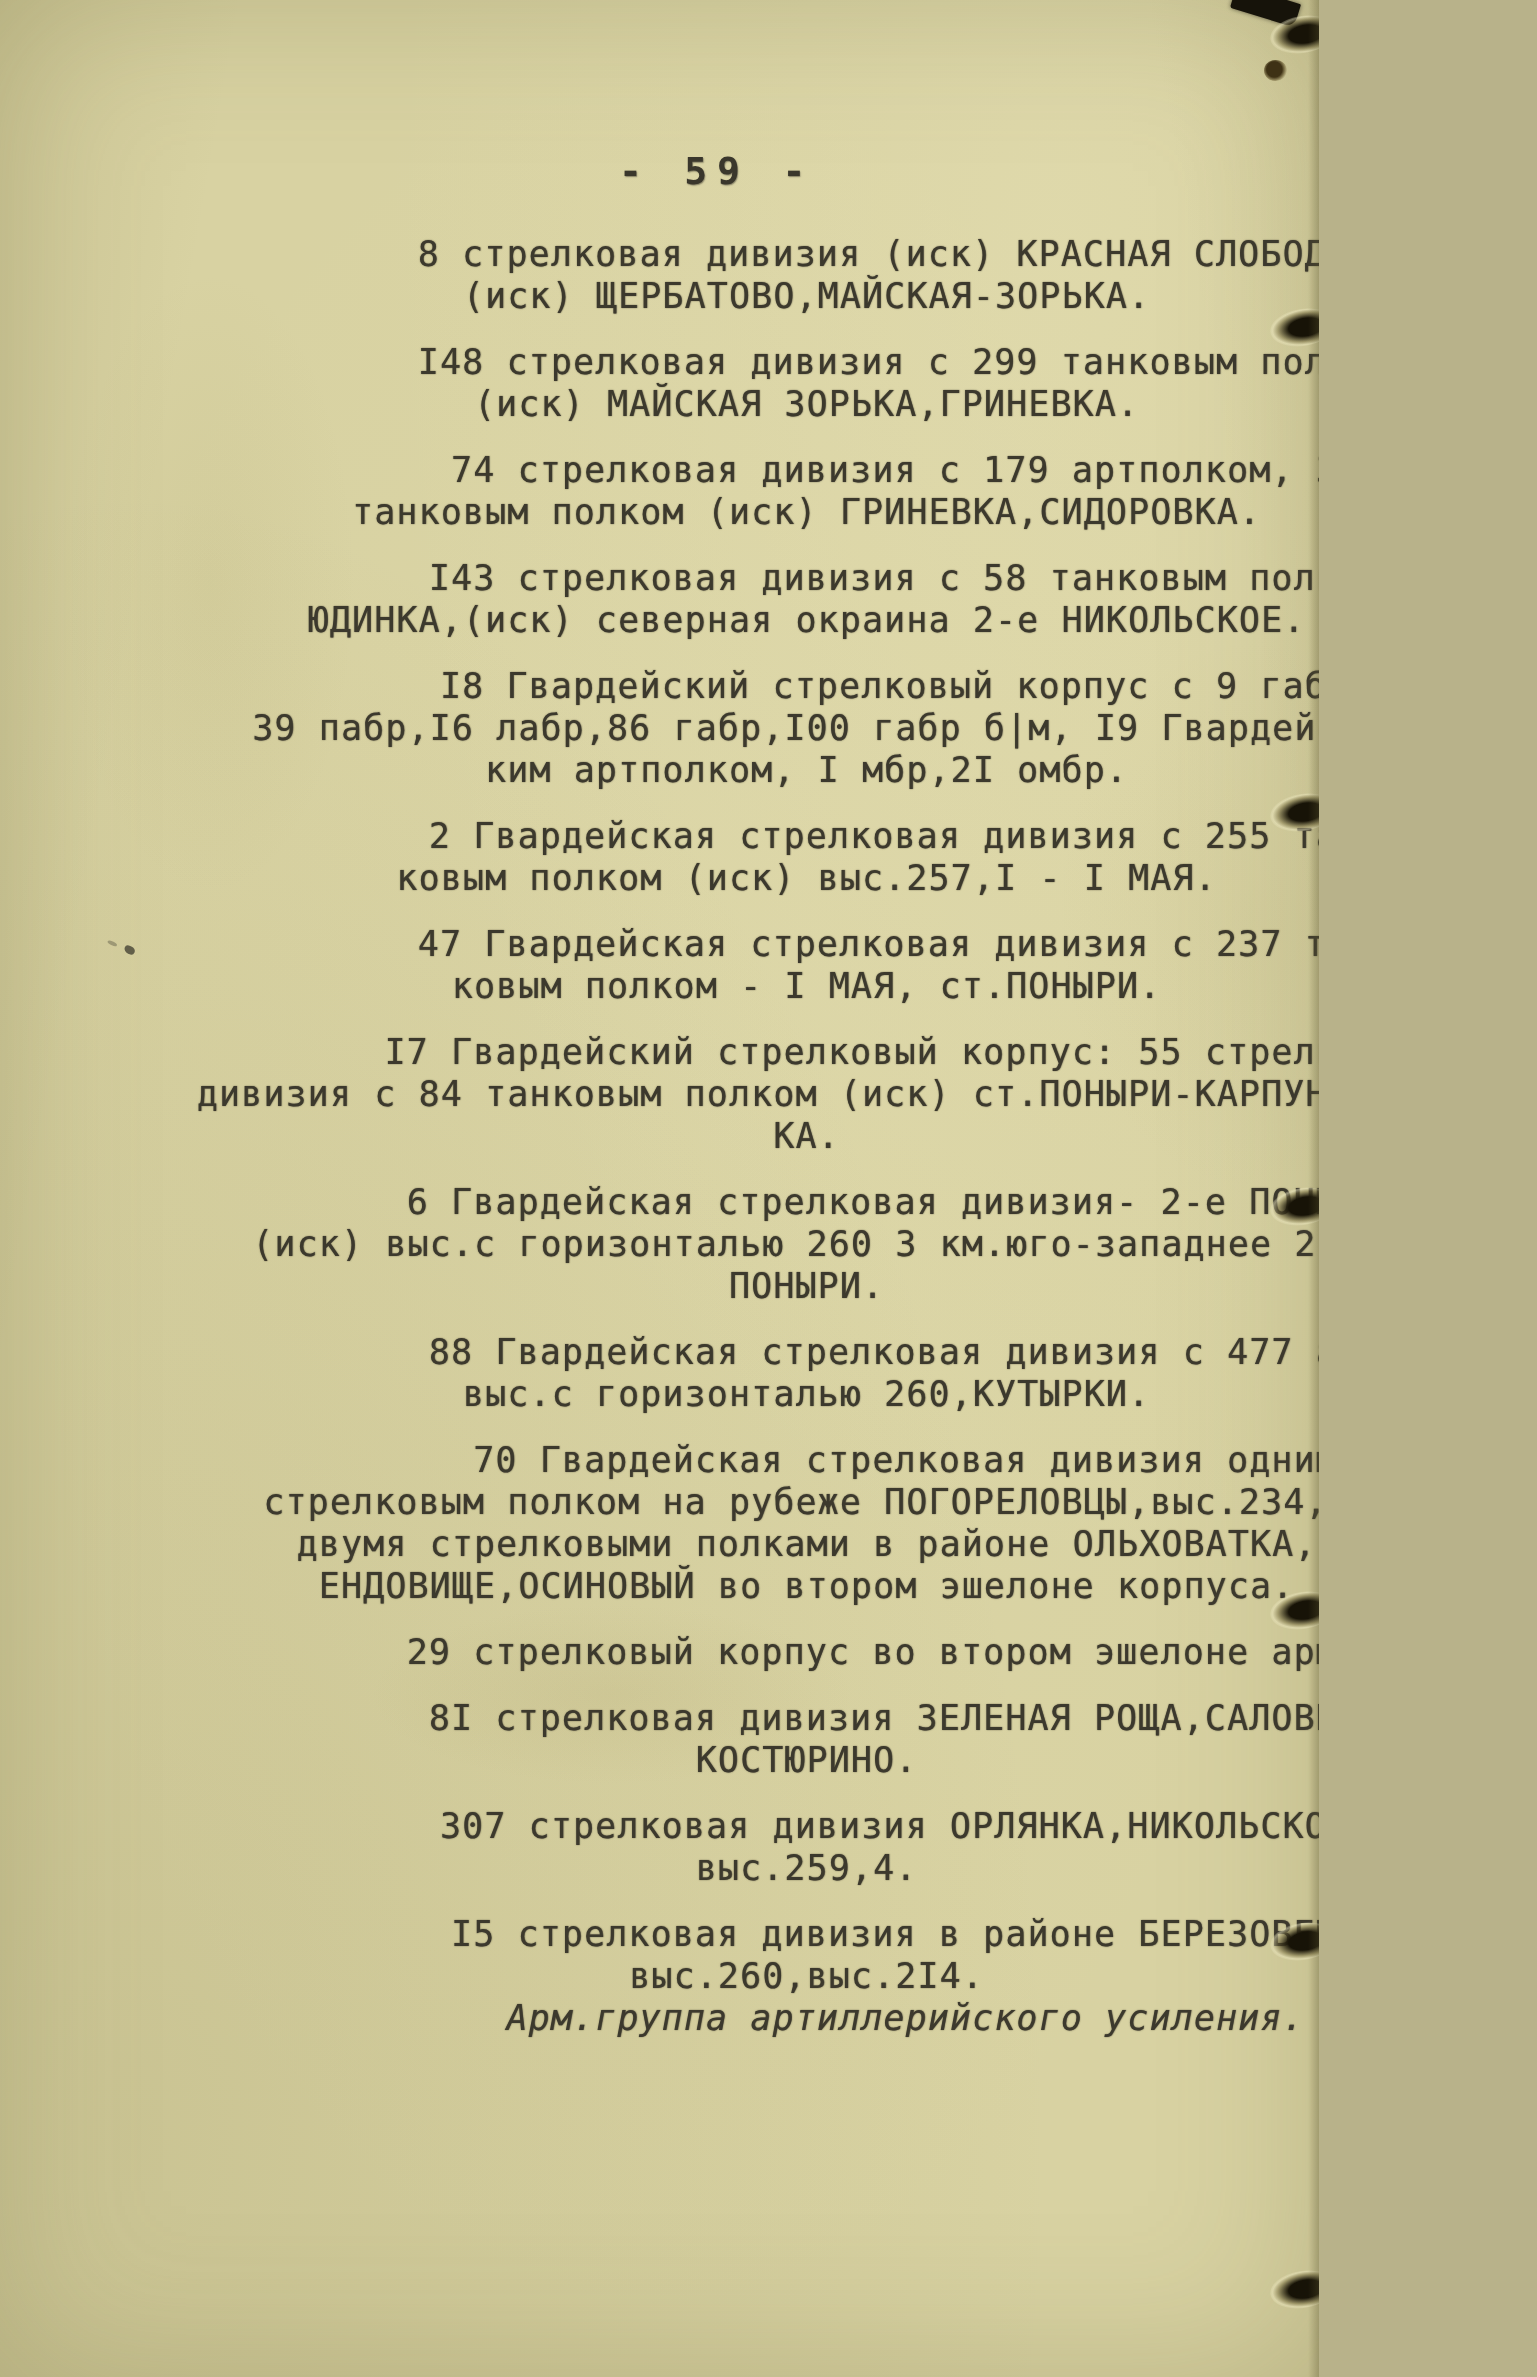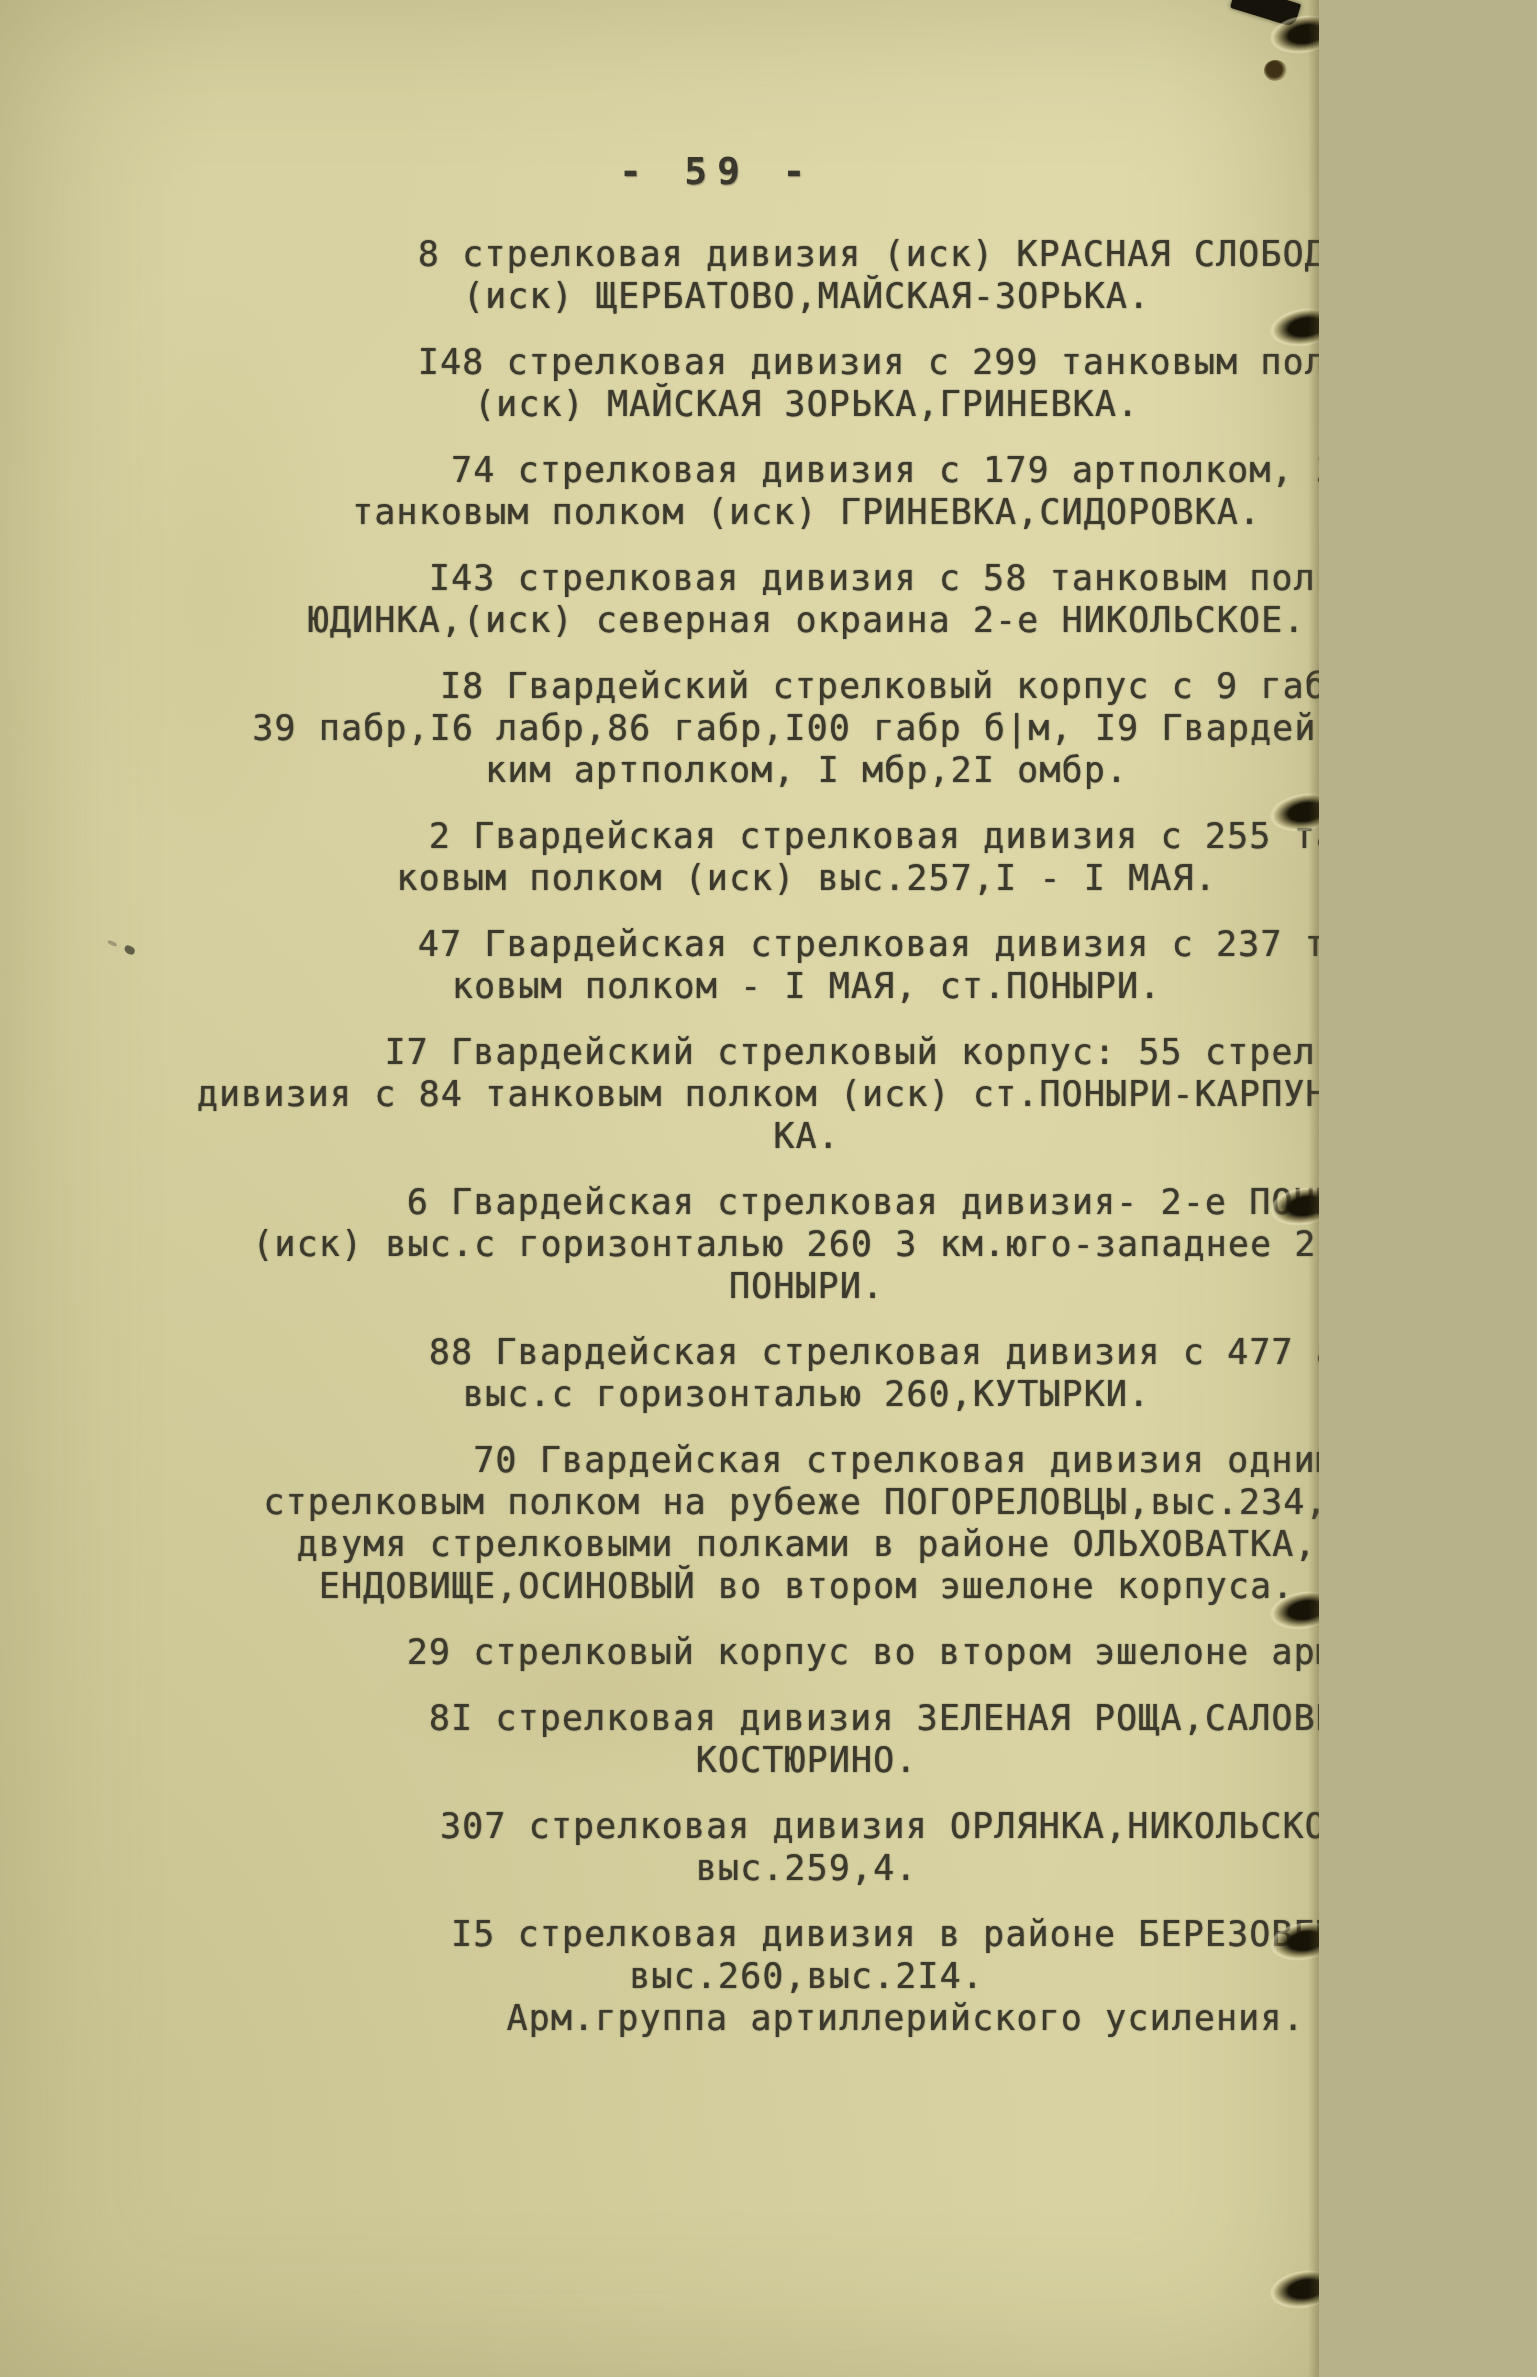--- a/index.html
+++ b/index.html
@@ -71,21 +71,21 @@
     letter-spacing: 1.1px;
     text-shadow: 0.4px 0.4px 1.1px rgba(62,58,47,0.75), 0 0 2.1px rgba(85,80,60,0.30);
     text-align: center;
   }
   .para {
     margin: 0 0 24px 0;
     white-space: pre-line;
     text-indent: 198px;
   }
   .para.tight { margin-top: -24px; }
-  .para:last-child { margin-bottom: 6px; }
+  .para:last-child { margin-bottom: 6px; font-style: italic; }
 
   
   .ink-dot {
     position: absolute;
     left: 1264px; top: 60px;
     width: 22.5px; height: 21px;
     border-radius: 50%;
     background: radial-gradient(circle at 45% 45%, #3e3115 0 45%, rgba(95,80,40,0.55) 62%, rgba(0,0,0,0) 75%);
   }
 

